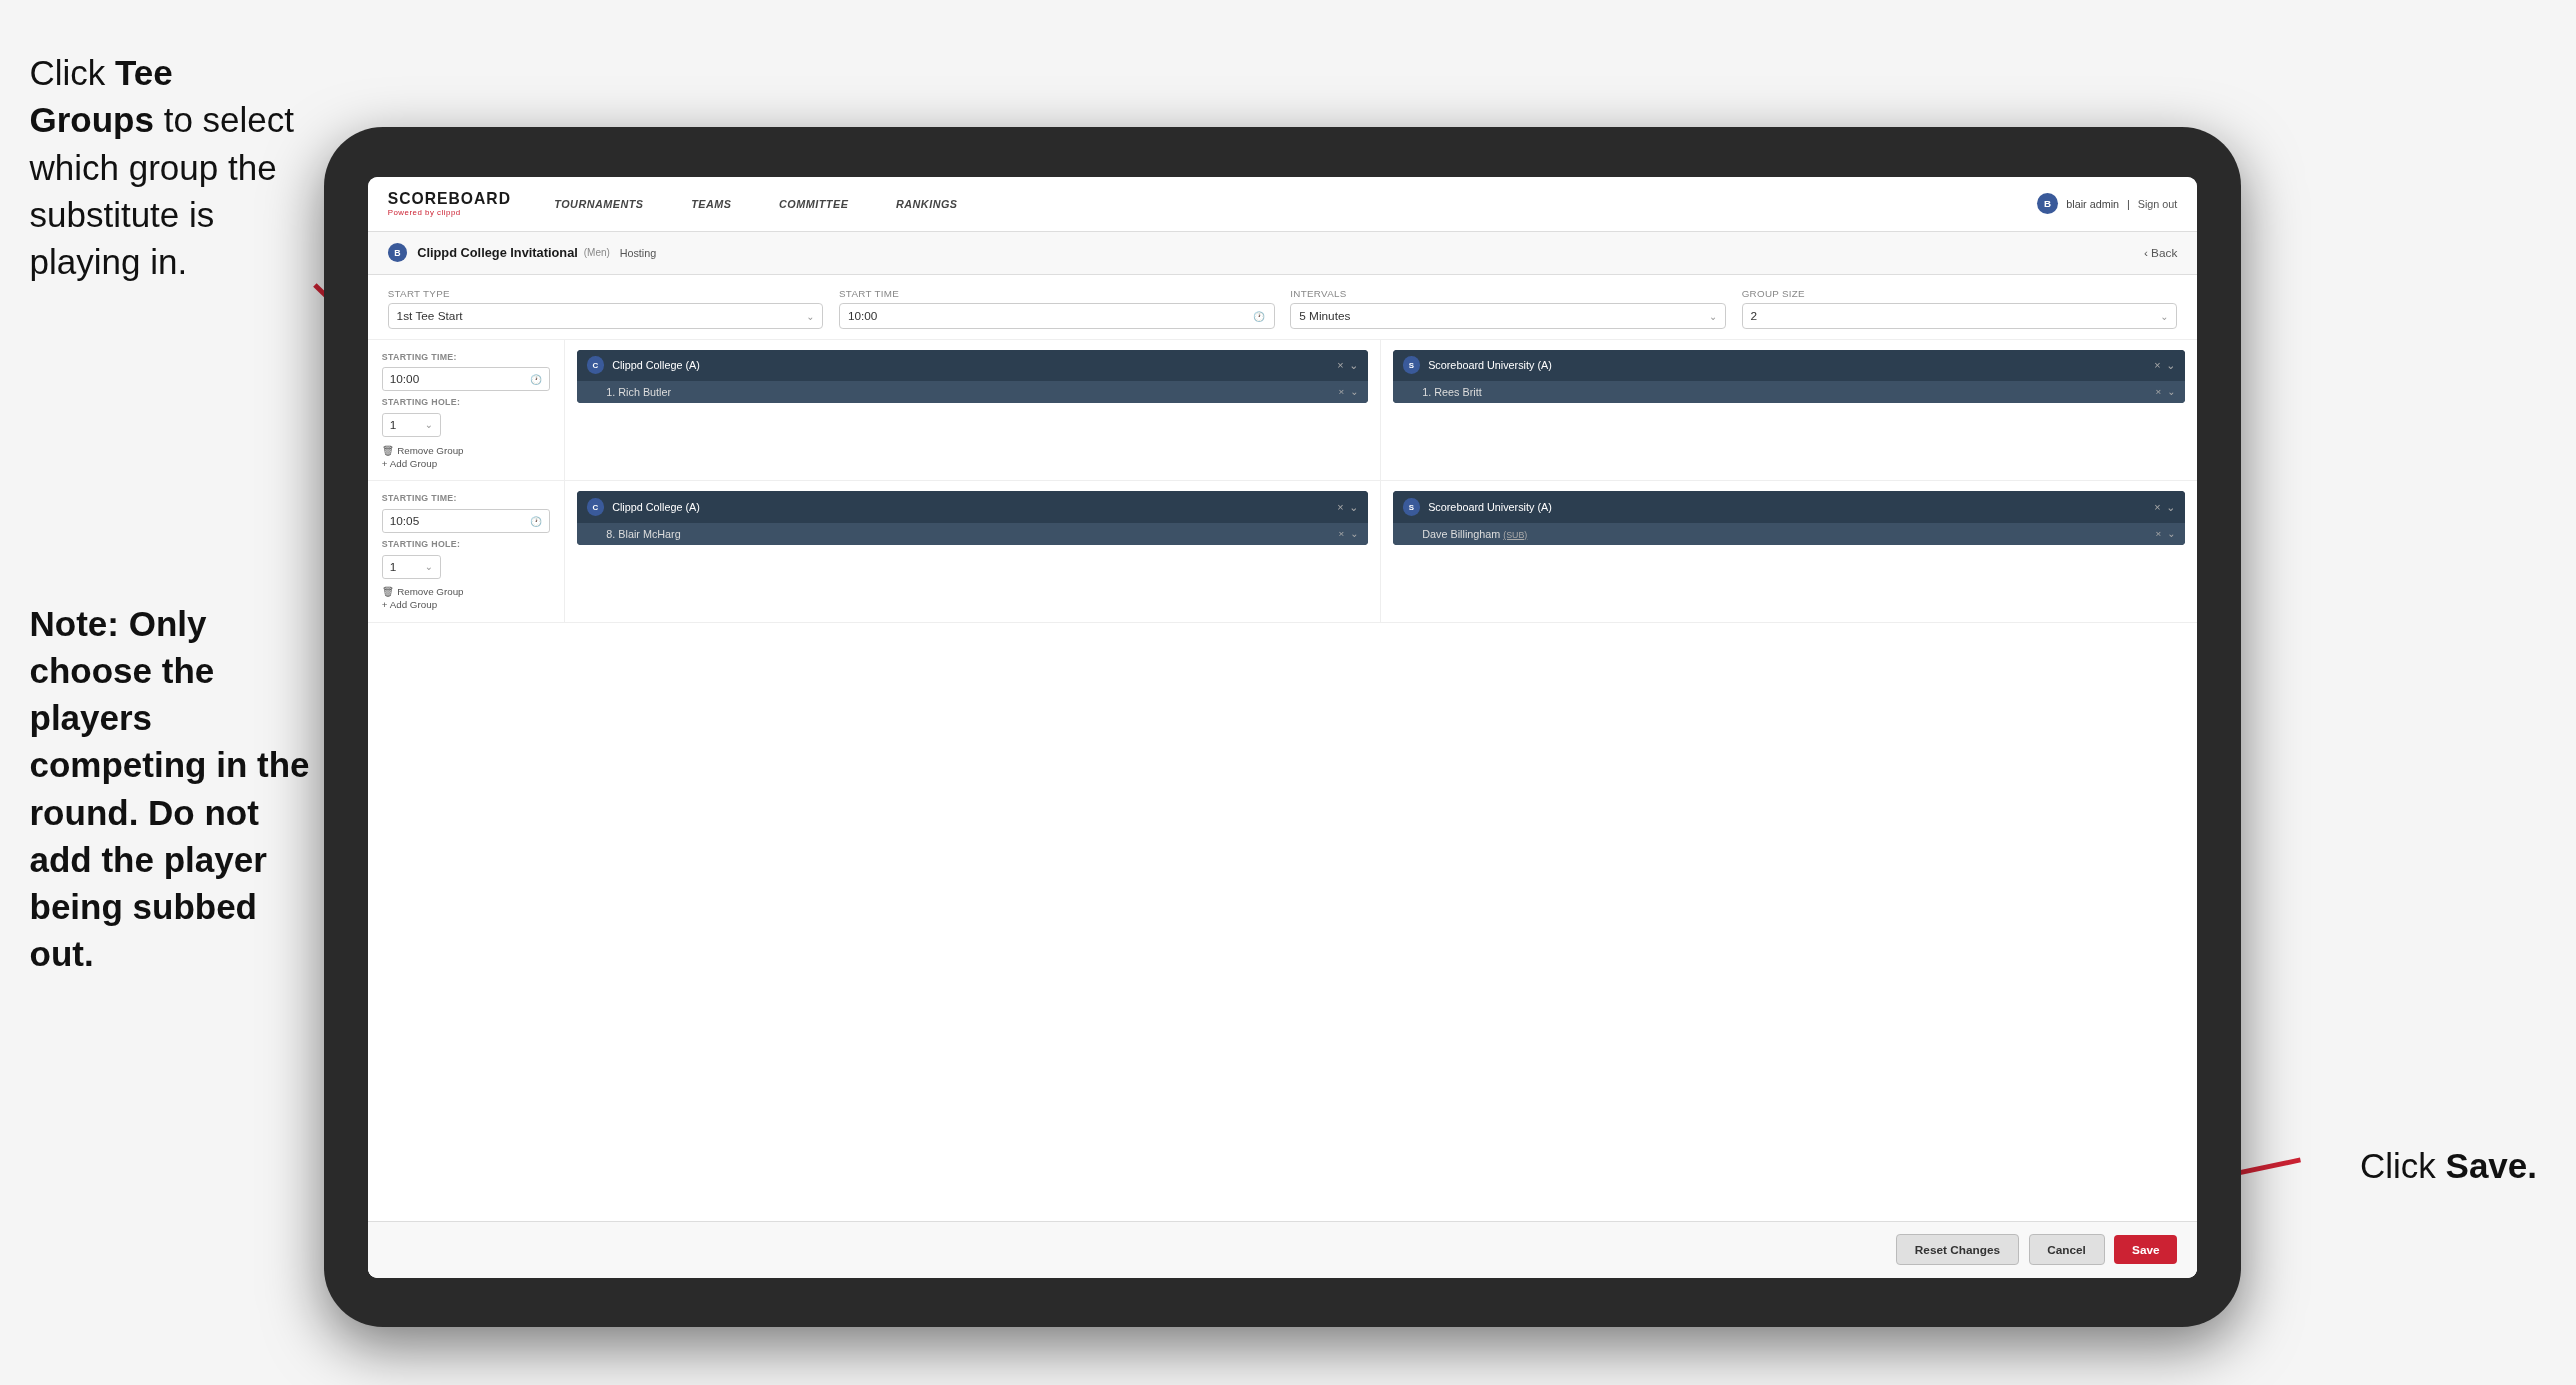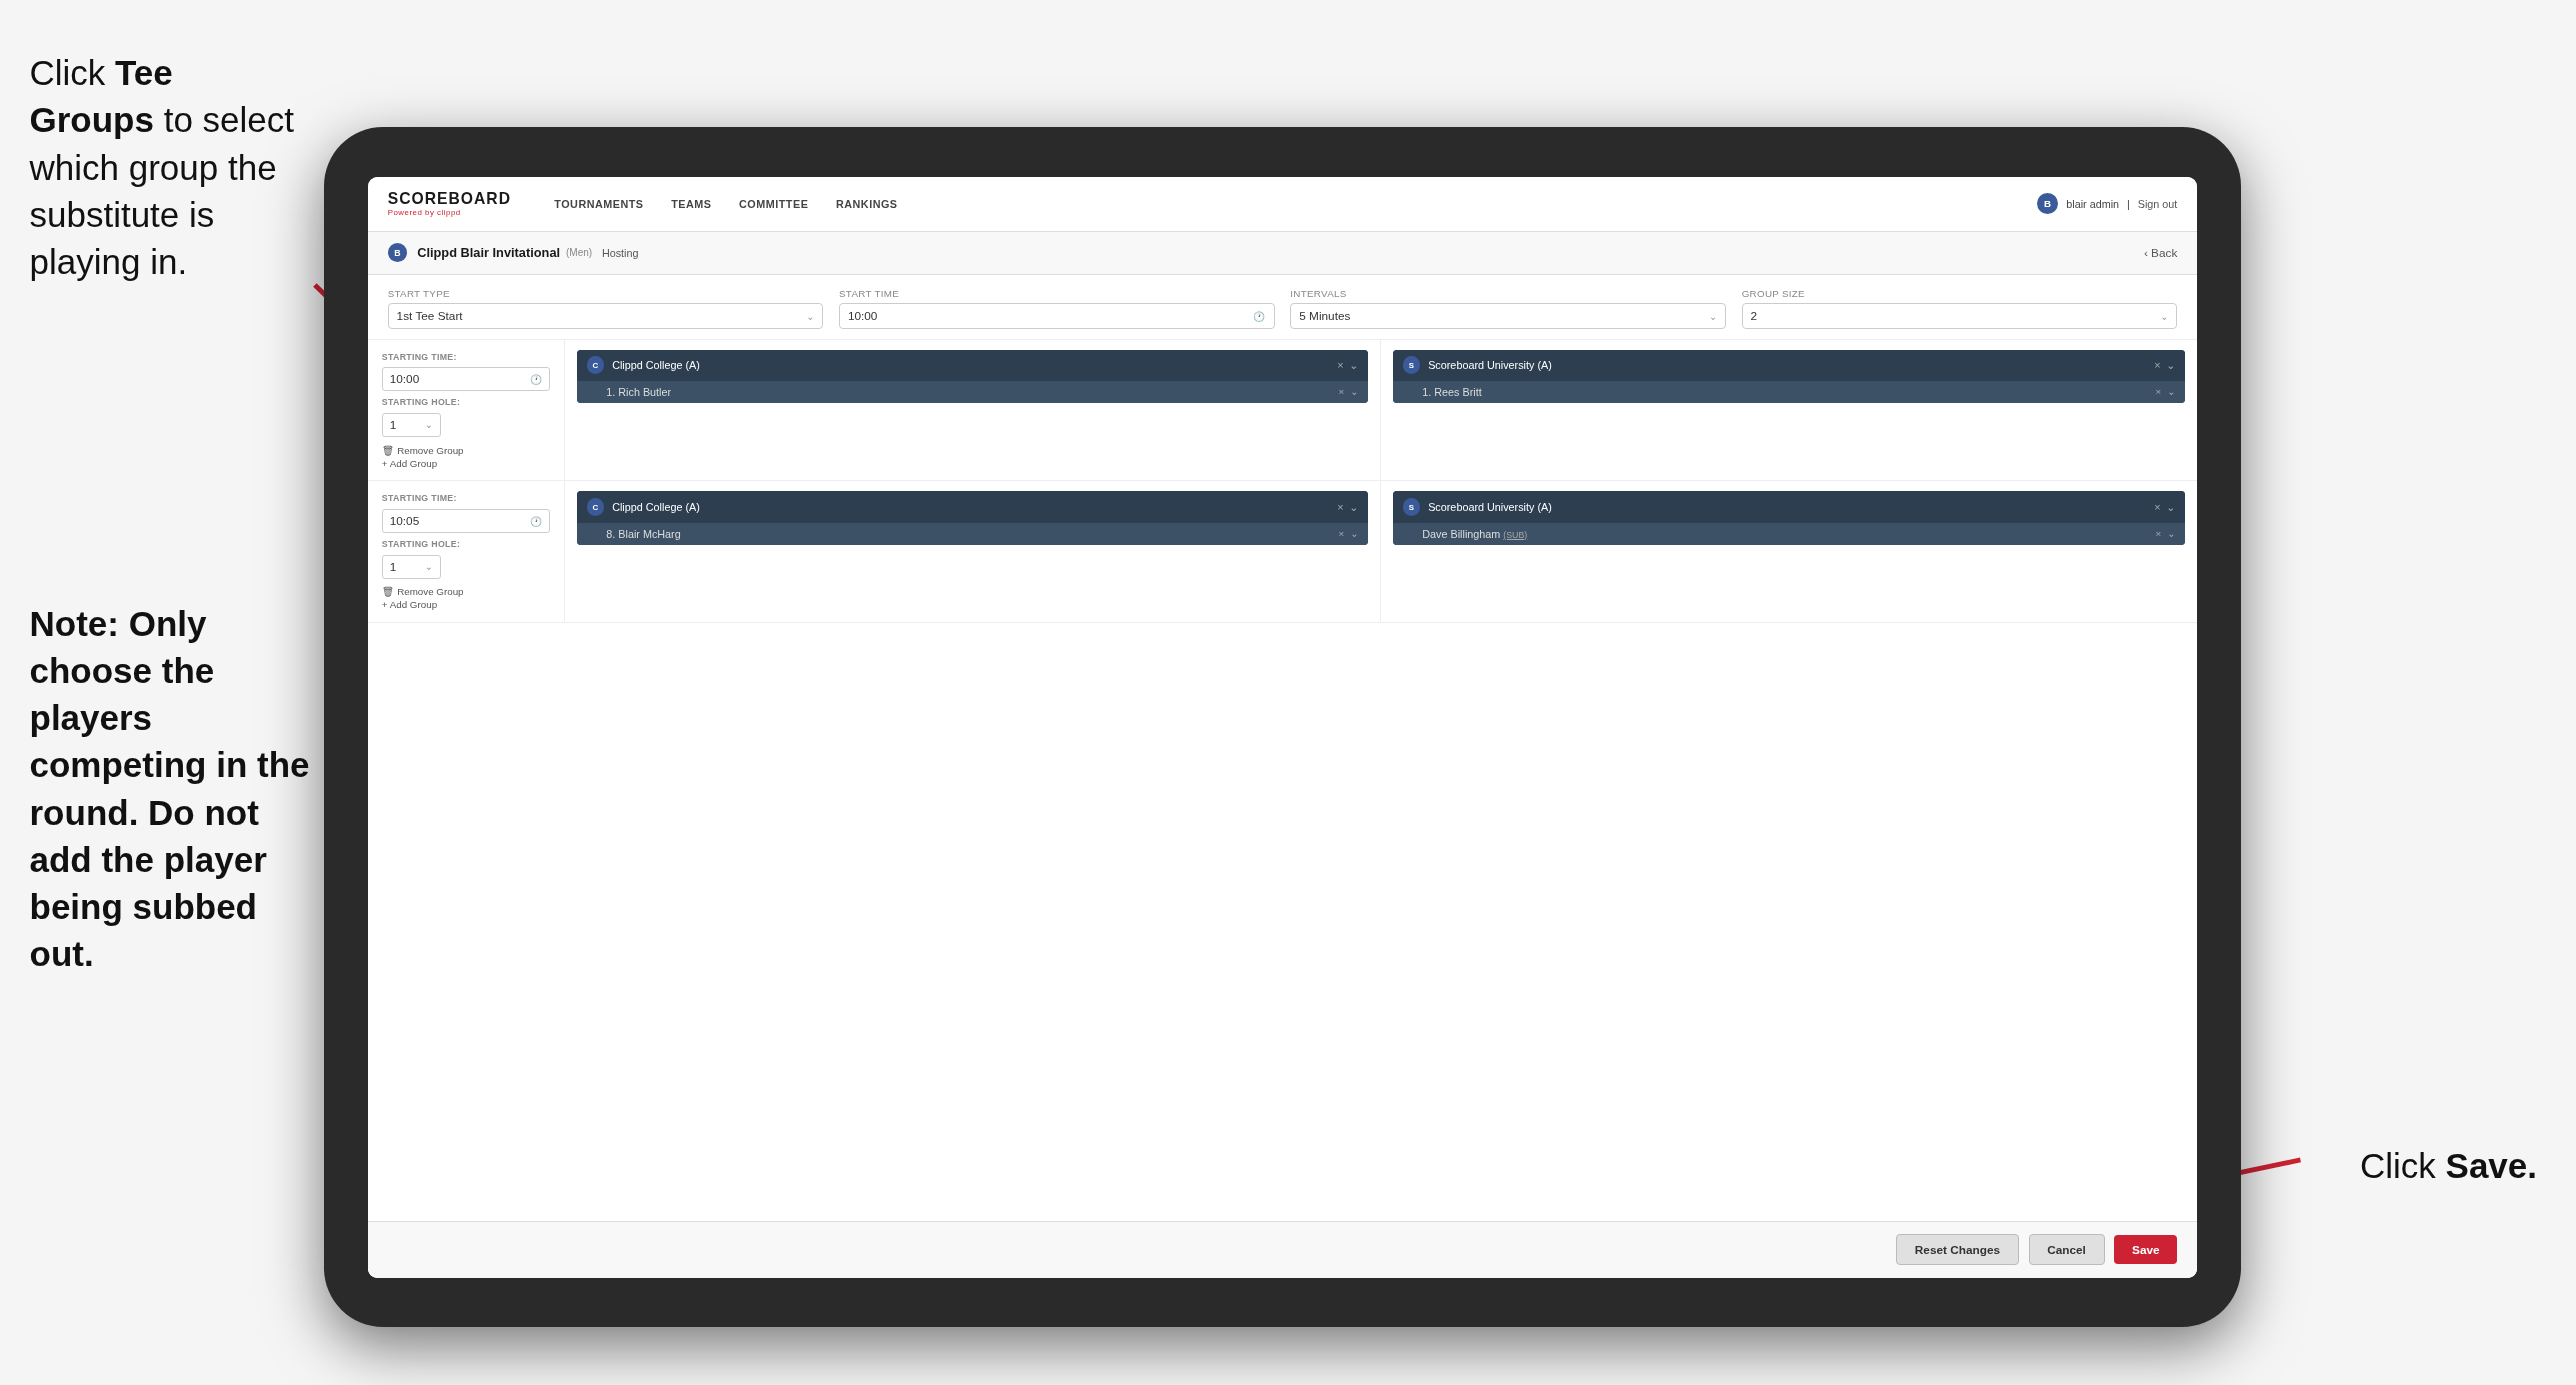--- a/index.html
+++ b/index.html
@@ -109,22 +109,23 @@
     }
     .logo-sub {
       font-size: 7.9px;
       color: #cc2233;
       letter-spacing: 0.5px;
     }
 
     .nav-items {
       display: flex;
       align-items: center;
-      gap: 0;
+      gap: 20px;
       flex: 1;
+      font-style: italic;
     }
     .nav-item {
       padding: 5.9px 13.8px;
       font-size: 10.8px;
       font-weight: 600;
       color: #444;
       cursor: pointer;
       text-transform: uppercase;
       letter-spacing: 0.5px;
       border-radius: 2.9px;
@@ -494,21 +495,21 @@
       <div class="nav-right">
         <div class="user-avatar-small">B</div>
         <span>blair admin</span>
         <span>|</span>
         <span style="cursor:pointer; color:#555;">Sign out</span>
       </div>
     </div>
 
     <div class="sub-header">
       <div class="sub-header-logo">B</div>
-      <span class="tournament-name">Clippd Blair Invitational</span>
+      <span class="tournament-name">Clippd College Invitational</span>
       <span class="tournament-tag">(Men)</span>
       <span class="hosting-badge">Hosting</span>
       <span class="back-link">‹ Back</span>
     </div>
 
     <div class="main-content">
 
       <div class="settings-row">
         <div class="setting-group">
           <span class="setting-label">Start Type</span>

